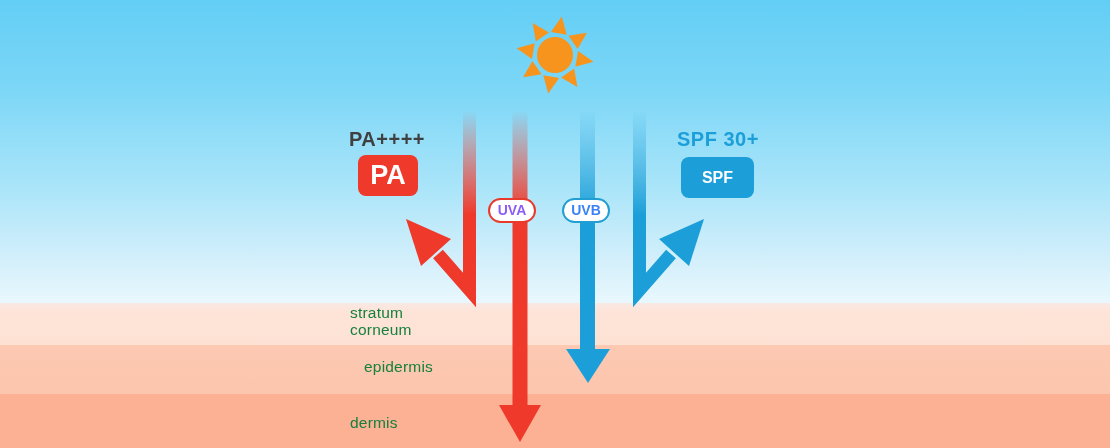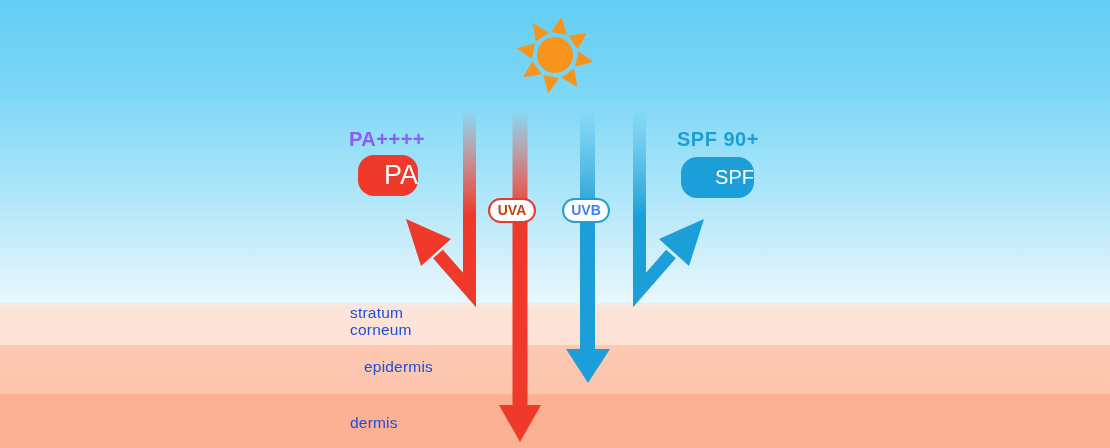--- a/index.html
+++ b/index.html
@@ -19,36 +19,36 @@
   .layer-stratum   { top: 303px; height: 42px; background: linear-gradient(180deg,#f8e9e4 0%, #fee4d8 20%, #fde2d4 100%); }
   .layer-epidermis { top: 345px; height: 49px; background: linear-gradient(180deg,#fdc9b2 0%, #fcc5ad 100%); }
   .layer-dermis    { top: 394px; height: 54px; background: #fcb094; }
   
   svg.overlay { position: absolute; left: 0; top: 0; }
   
   .abs { position: absolute; }
   .rating {
     font-size: 20px; font-weight: bold; letter-spacing: 0.5px; white-space: nowrap;
   }
-  .pa-rating  { left: 349px; top: 128px; color: #8b5cf6; }
+  .pa-rating  { left: 349px; top: 128px; color: #404040; }
   .spf-rating { left: 677px; top: 128px; color: #1c9fd9; }
   .badge {
-    text-align: right; color: #ffffff; font-weight: normal; border-radius: 16px;
+    text-align: center; color: #ffffff; font-weight: bold; border-radius: 8px;
   }
   .pa-badge  { left: 358px; top: 155px; width: 60px; height: 41px; line-height: 41px; font-size: 27px; background: #ee392b; }
-  .spf-badge { left: 681px; top: 157px; width: 73px; height: 41px; line-height: 41px; font-size: 20px; background: #1c9fd9; }
+  .spf-badge { left: 681px; top: 157px; width: 73px; height: 41px; line-height: 41px; font-size: 16px; background: #1c9fd9; }
   .pill {
     width: 48px; height: 25px; border-radius: 13px; background: #ffffff;
     box-sizing: border-box; text-align: center;
     font-size: 14px; font-weight: bold; line-height: 20px;
   }
-  .uva-pill { left: 488px; top: 198px; border: 2.5px solid #e8392b; color: #c2410c; }
+  .uva-pill { left: 488px; top: 198px; border: 2.5px solid #e8392b; color: #8b5cf6; }
   .uvb-pill { left: 562px; top: 198px; border: 2.5px solid #219fd2; color: #3b82f6; }
   .skin-label {
-    color: #1d4ed8; font-size: 15.5px; line-height: 16.5px;
+    color: #15803d; font-size: 15.5px; line-height: 16.5px;
     white-space: pre-line; letter-spacing: 0.2px;
   }
   .label-stratum   { left: 350px; top: 305px; }
   .label-epidermis { left: 364px; top: 359px; }
   .label-dermis    { left: 350px; top: 415px; text-align: center; }
 </style>
 </head>
 <body>
 
 <div id="canvas">
@@ -104,21 +104,21 @@
       <polygon points="704,219 689,266 659,239" fill="#1c9fd9"></polygon>
     </g>
   </svg>
 
   <div class="abs rating pa-rating">PA++++</div>
   <div class="abs badge pa-badge">PA</div>
 
   <div class="abs pill uva-pill">UVA</div>
   <div class="abs pill uvb-pill">UVB</div>
 
-  <div class="abs rating spf-rating">SPF 90+</div>
+  <div class="abs rating spf-rating">SPF 30+</div>
   <div class="abs badge spf-badge">SPF</div>
 
   <div class="abs skin-label label-stratum">stratum
 corneum</div>
   <div class="abs skin-label label-epidermis">epidermis</div>
   <div class="abs skin-label label-dermis">dermis</div>
 
 </div>
 
 </body></html>

